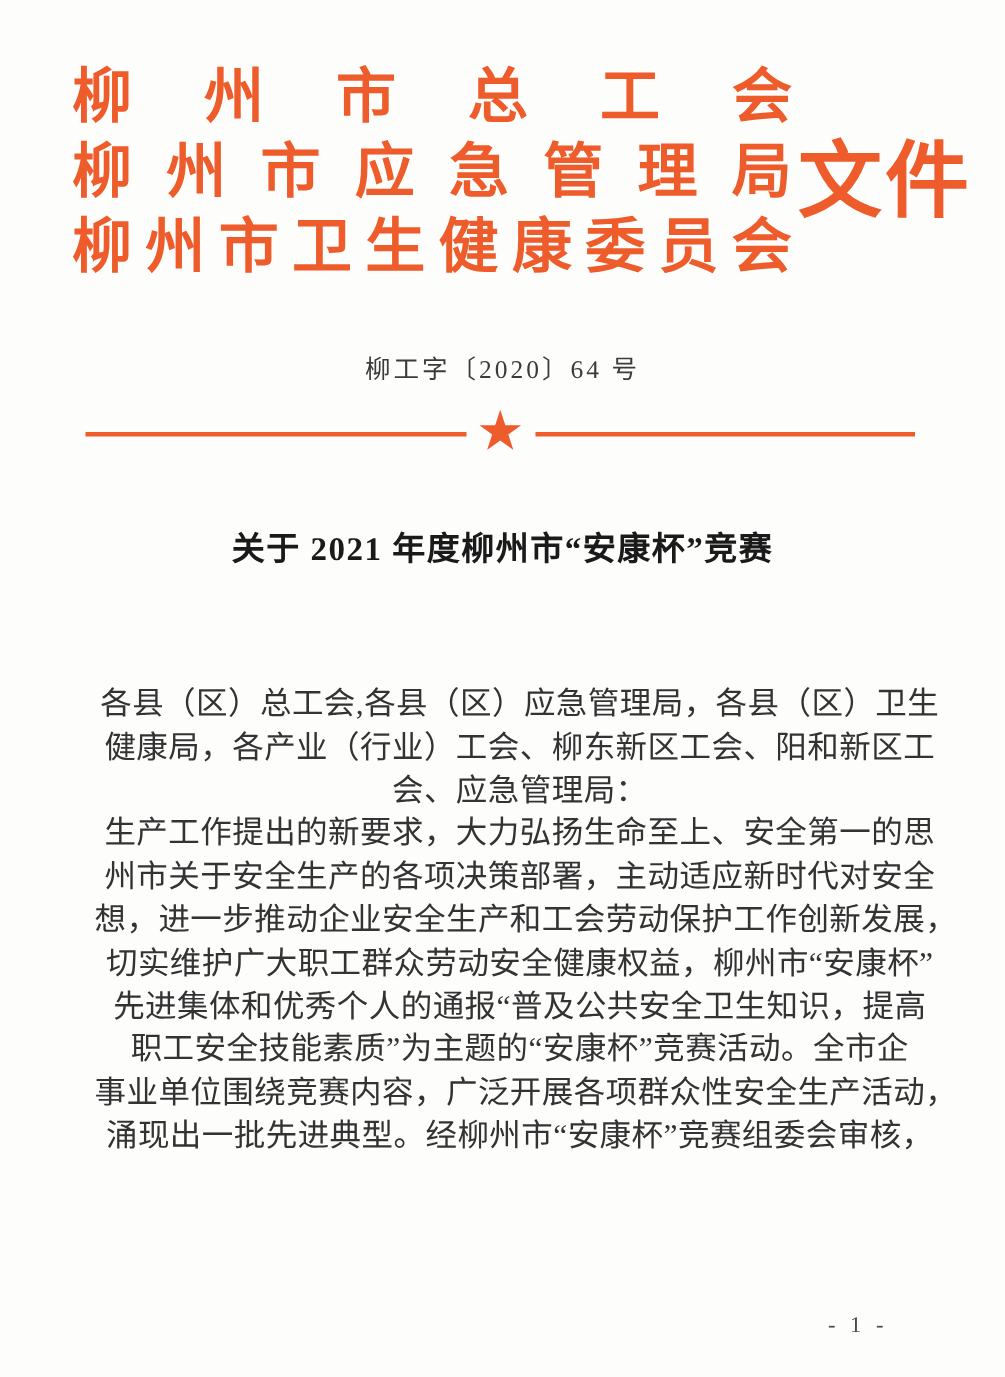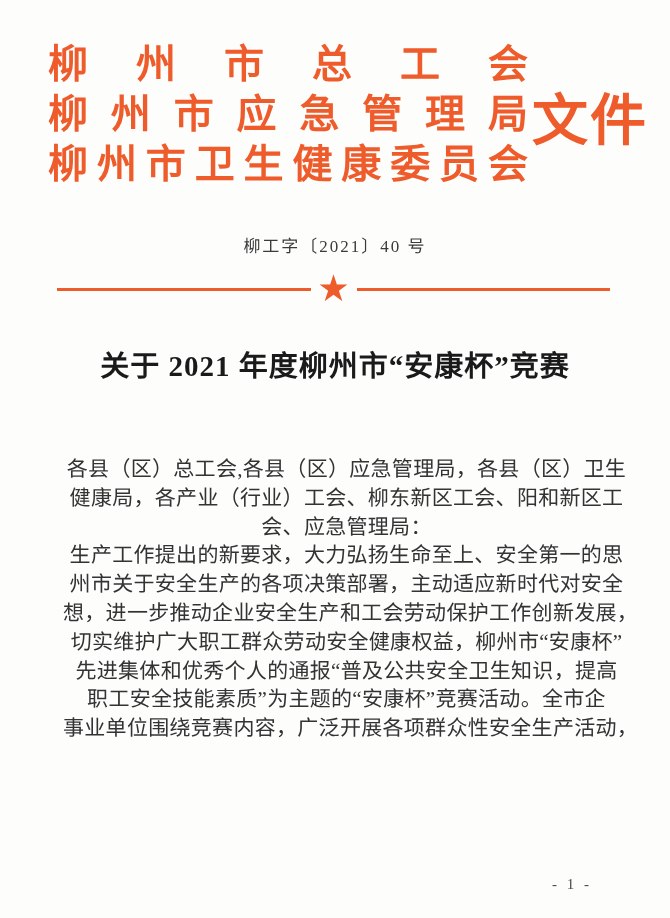--- a/index.html
+++ b/index.html
@@ -67,21 +67,21 @@
     font-size: 30px;
     line-height: 30px;
     color: var(--accent);
     margin: 0 8px;
   }
 
   
   .doc-title {
     margin-top: 38px;
     text-align: center;
-    font-size: 29px;
+    font-size: 22px;
     font-weight: 700;
     line-height: 46px;
     color: #1a1a1a;
     letter-spacing: 1px;
   }
 
   
   .doc-body {
     margin: 66px 40px 0 63px;
     font-size: 21px;
@@ -139,21 +139,21 @@
           <span>健</span>
           <span>康</span>
           <span>委</span>
           <span>员</span>
           <span>会</span>
         </div>
       </div>
     <div class="doc-type">文件</div>
   </div>
 
-  <div class="doc-number">柳工字〔2021〕40 号</div>
+  <div class="doc-number">柳工字〔2020〕64 号</div>
 
   <div class="divider">
     <span class="rule"></span>
     <span class="star">★</span>
     <span class="rule"></span>
   </div>
 
   <div class="doc-title">
     <div>关于 2021 年度柳州市“安康杯”竞赛</div>
   </div>
@@ -162,17 +162,18 @@
       <div class="body-line">各县（区）总工会,各县（区）应急管理局，各县（区）卫生</div>
       <div class="body-line">健康局，各产业（行业）工会、柳东新区工会、阳和新区工</div>
       <div class="body-line">会、应急管理局：</div>
       <div class="body-line">生产工作提出的新要求，大力弘扬生命至上、安全第一的思</div>
       <div class="body-line">州市关于安全生产的各项决策部署，主动适应新时代对安全</div>
       <div class="body-line">想，进一步推动企业安全生产和工会劳动保护工作创新发展，</div>
       <div class="body-line">切实维护广大职工群众劳动安全健康权益，柳州市“安康杯”</div>
       <div class="body-line">先进集体和优秀个人的通报“普及公共安全卫生知识，提高</div>
       <div class="body-line">职工安全技能素质”为主题的“安康杯”竞赛活动。全市企</div>
       <div class="body-line">事业单位围绕竞赛内容，广泛开展各项群众性安全生产活动，</div>
+      <div class="body-line">涌现出一批先进典型。经柳州市“安康杯”竞赛组委会审核，</div>
     </div>
 
   <div class="page-number">- 1 -</div>
 
 </div>
 
 </body></html>

